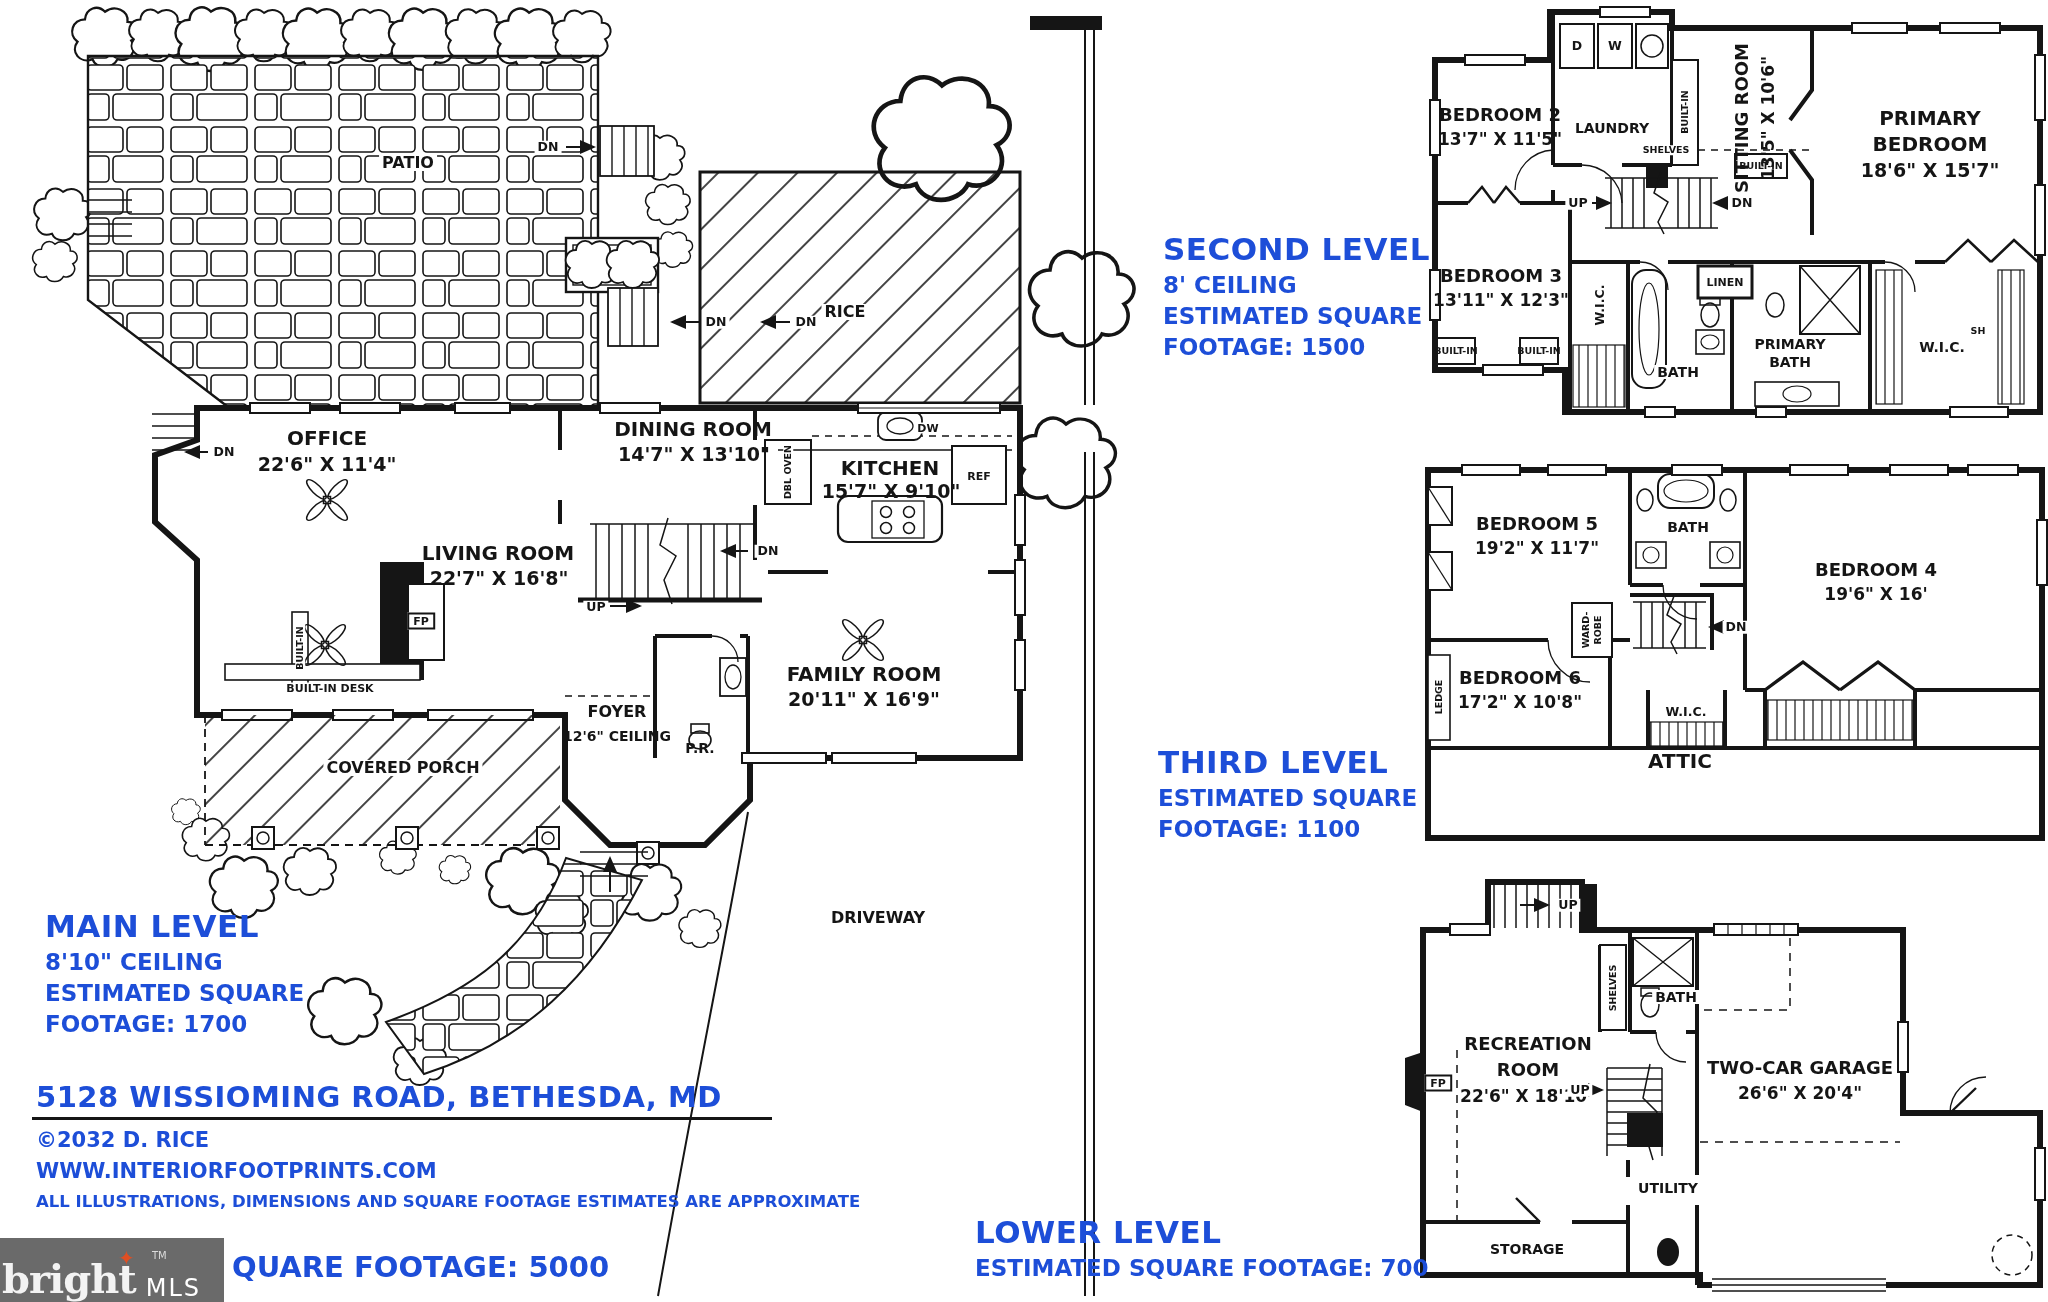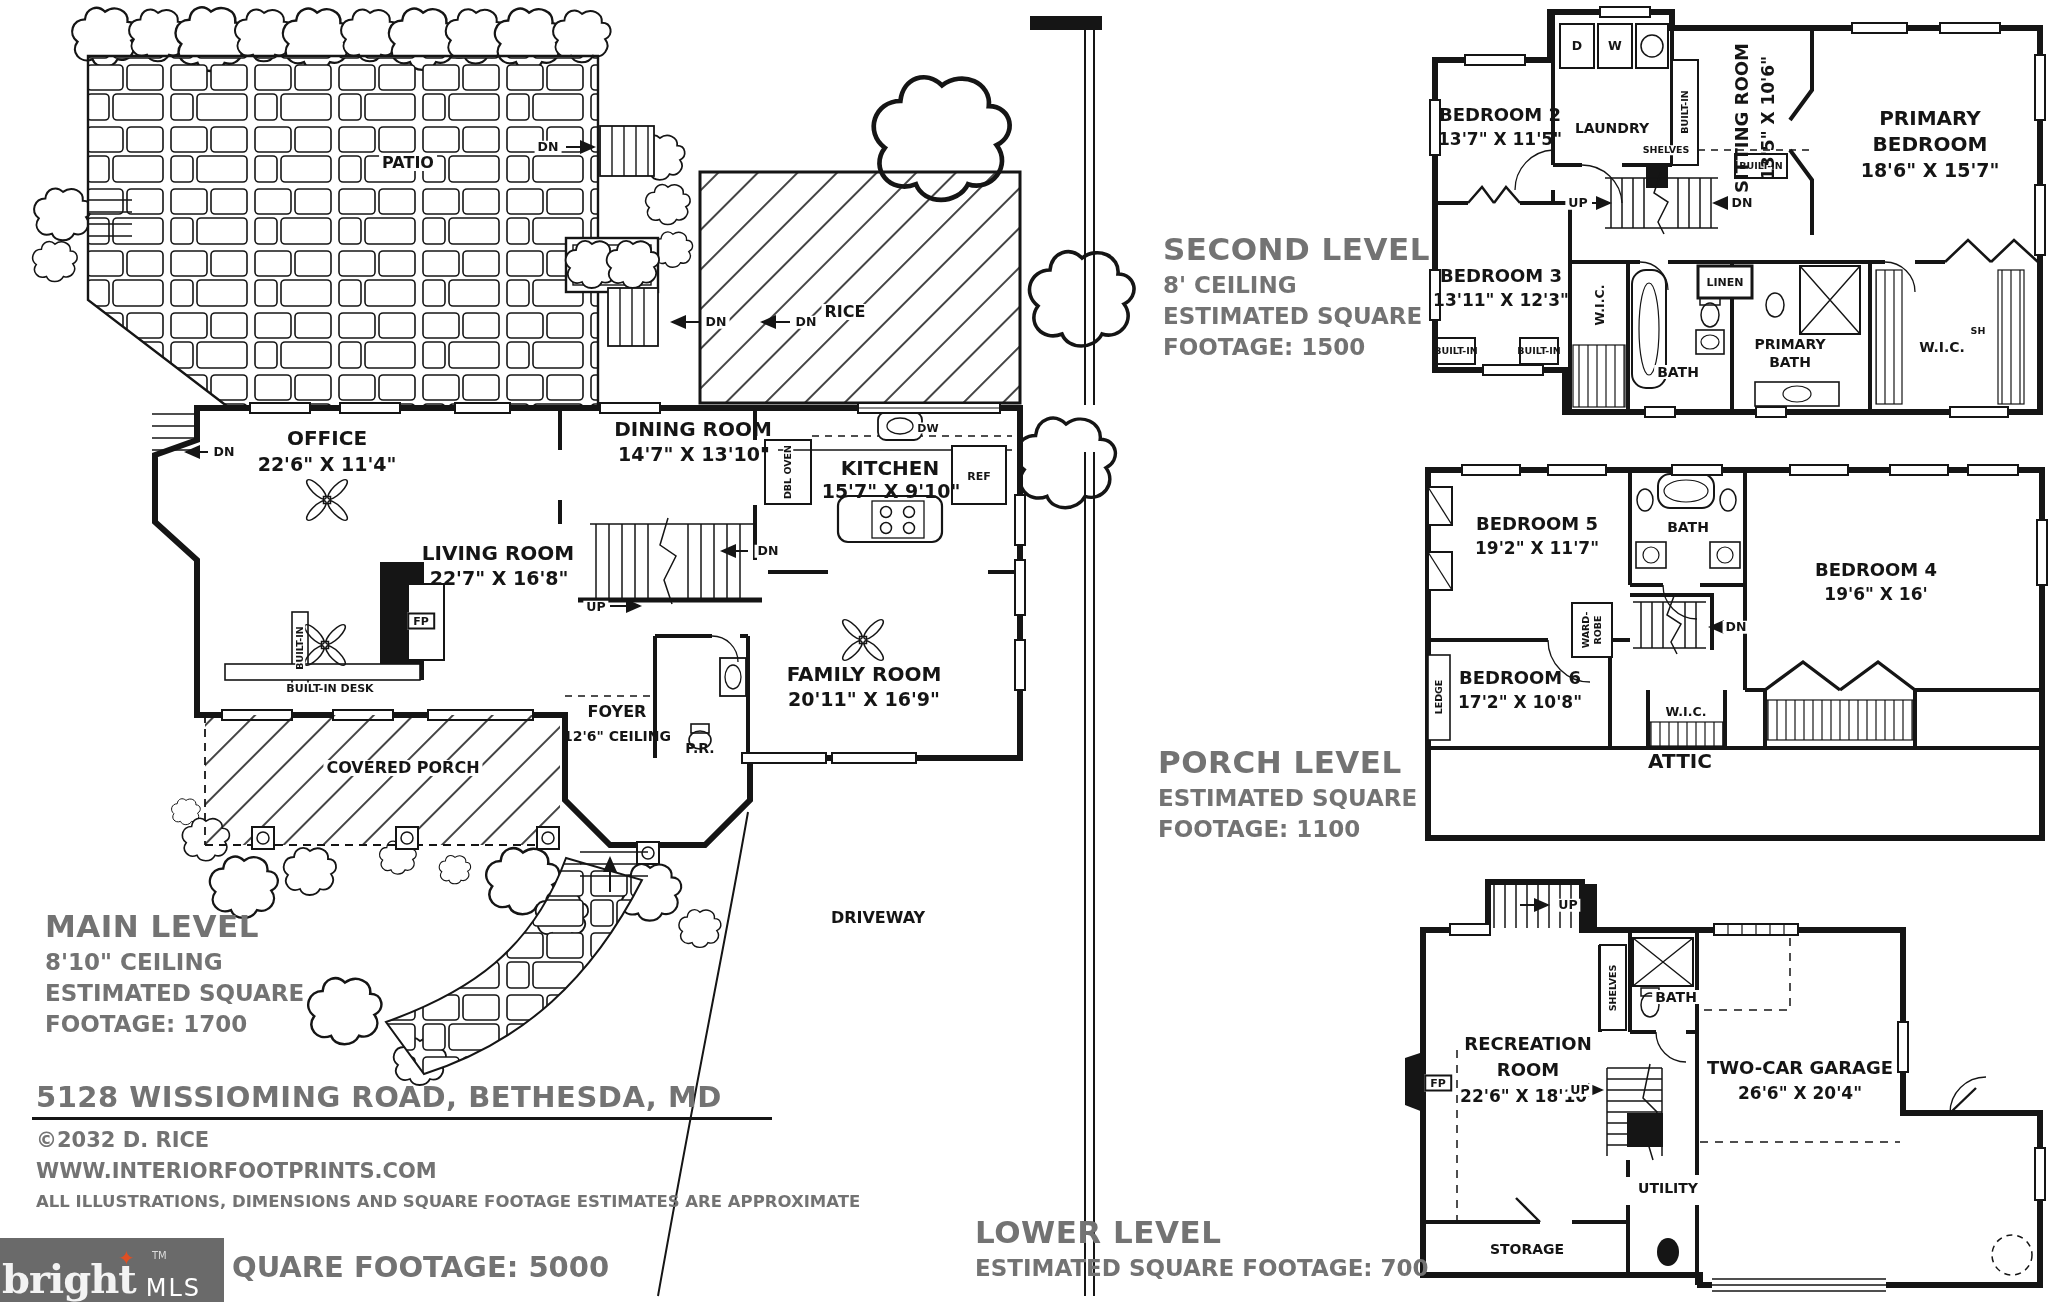--- a/index.html
+++ b/index.html
@@ -6,21 +6,21 @@
   .canvas{position:relative;width:2048px;height:1302px;background:#fff;overflow:hidden;
           font-family:"DejaVu Sans",sans-serif;color:#151515}
   svg{position:absolute;left:0;top:0}
   .lbl{position:absolute;transform:translate(-50%,-50%);white-space:nowrap;color:#151515;
        font-weight:600;line-height:1;text-align:center}
   .rot{transform:translate(-50%,-50%) rotate(-90deg)}
   .bg{background:#fff;padding:0 3px}
   .bx{border:2px solid #151515;background:#fff;padding:1px 4px}
   .rm{font-size:20px}.dm{font-size:19px}.rm2{font-size:18px}.dm2{font-size:17px}
   .md{font-size:16px}.s4{font-size:14px}.sm{font-size:12.5px}.tn{font-size:11px}.xt{font-size:9.5px}
-  .tx{position:absolute;white-space:nowrap;color:#737373}
+  .tx{position:absolute;white-space:nowrap;color:#1d4ed8}
   .hd .t{font-size:31px;font-weight:700;letter-spacing:.5px}
   .hd .s{font-size:23px;font-weight:600;margin-top:5px}
   .adr{font-size:29px;font-weight:700;letter-spacing:.5px}
   .cpy{font-size:21px;font-weight:600}
   .dsc{font-size:16.5px;font-weight:600}
   .rule{position:absolute;background:#151515}
   .logo{position:absolute;left:0;top:1238px;width:224px;height:64px;background:#6a6a6a;
         display:flex;align-items:flex-end;padding-left:2px;box-sizing:border-box}
   .logo .b{font-family:"DejaVu Serif",serif;font-weight:700;font-size:40px;color:#f3f3f3;letter-spacing:-1px}
   .logo .star{color:#e04f23;font-size:20px;position:absolute;left:118px;top:8px}
@@ -586,21 +586,21 @@
   <div class="s">ESTIMATED SQUARE</div>
   <div class="s">FOOTAGE: 1700</div>
 </div>
 <div class="tx hd" style="left:1163px;top:231px">
   <div class="t">SECOND LEVEL</div>
   <div class="s">8' CEILING</div>
   <div class="s">ESTIMATED SQUARE</div>
   <div class="s">FOOTAGE: 1500</div>
 </div>
 <div class="tx hd" style="left:1158px;top:744px">
-  <div class="t">PORCH LEVEL</div>
+  <div class="t">THIRD LEVEL</div>
   <div class="s">ESTIMATED SQUARE</div>
   <div class="s">FOOTAGE: 1100</div>
 </div>
 <div class="tx hd" style="left:975px;top:1214px">
   <div class="t">LOWER LEVEL</div>
   <div class="s">ESTIMATED SQUARE FOOTAGE: 700</div>
 </div>
 
 <div class="tx adr" style="left:36px;top:1080px">5128 WISSIOMING ROAD, BETHESDA, MD</div>
 <div class="rule" style="left:32px;top:1117px;width:740px;height:3px"></div>

